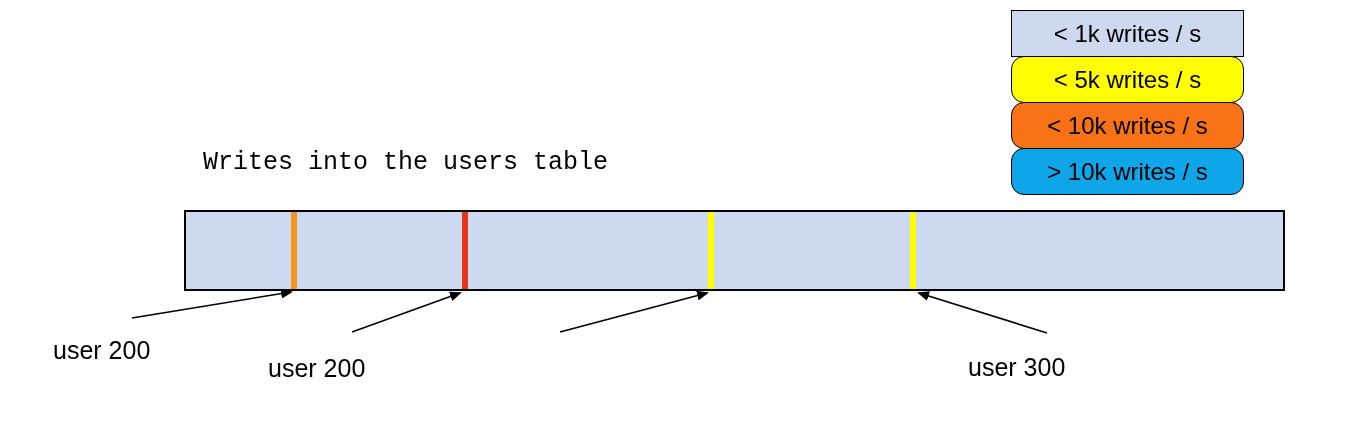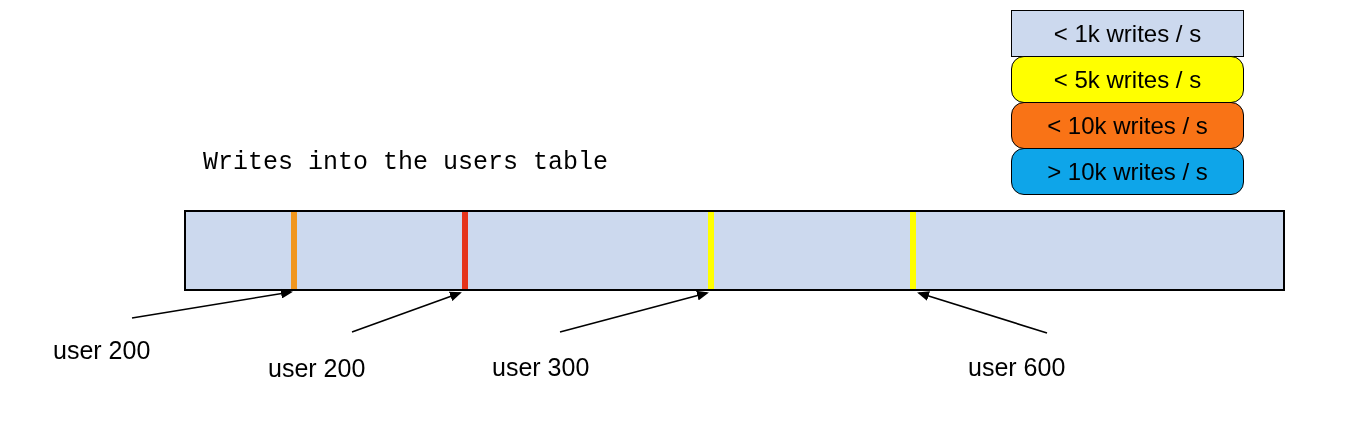--- a/index.html
+++ b/index.html
@@ -117,16 +117,15 @@
       </marker>
     </defs>
     <line x1="132" y1="318" x2="291" y2="292" stroke="#000000" stroke-width="1.6" marker-end="url(#arrowhead)"></line>
     <line x1="352" y1="332" x2="460" y2="293" stroke="#000000" stroke-width="1.6" marker-end="url(#arrowhead)"></line>
     <line x1="560" y1="332" x2="707" y2="293" stroke="#000000" stroke-width="1.6" marker-end="url(#arrowhead)"></line>
     <line x1="1047" y1="333" x2="919" y2="293" stroke="#000000" stroke-width="1.6" marker-end="url(#arrowhead)"></line>
   </svg>
 
   <div class="user-label" id="label-user-100">user 200</div>
   <div class="user-label" id="label-user-200">user 200</div>
-  <div class="user-label" id="label-user-300">user 300</div>
-  <div class="user-label" id="label-user-400">user 600</div>
+  <div class="user-label" id="label-user-400">user 300</div>
 
 </div>
 
 </body></html>

